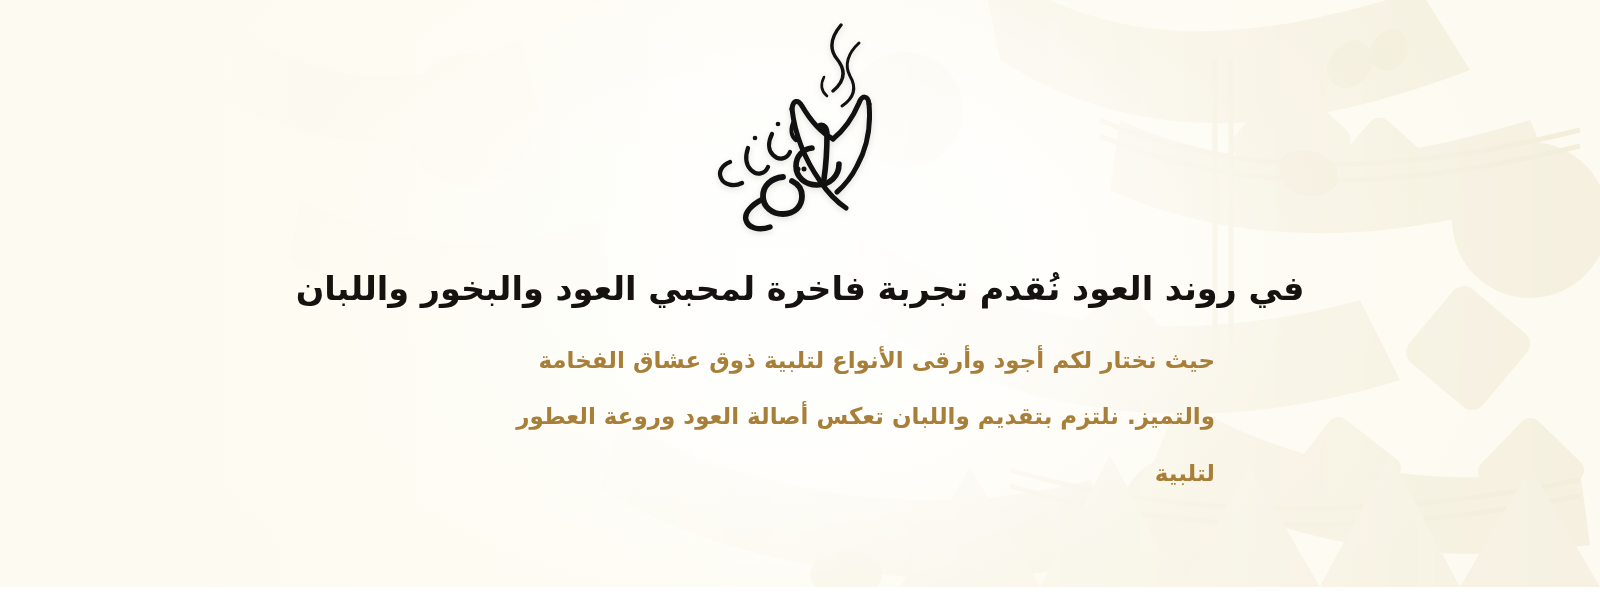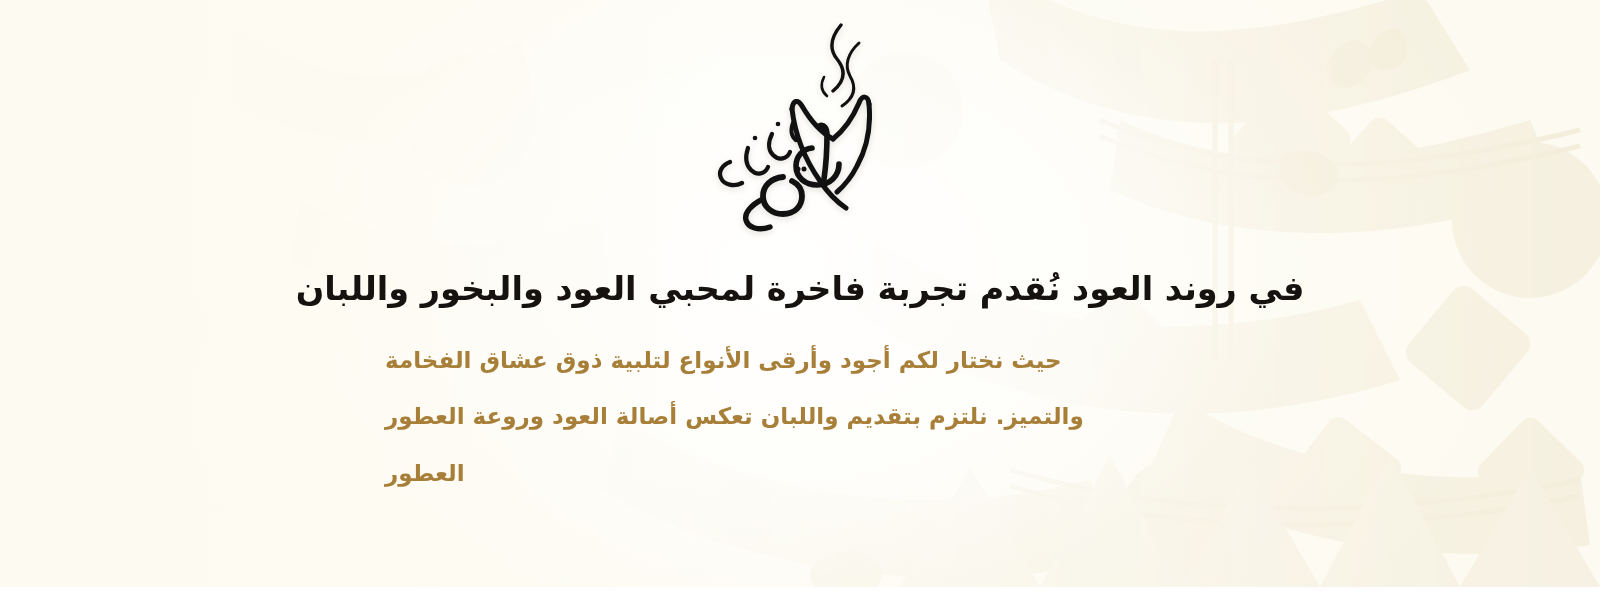--- a/index.html
+++ b/index.html
@@ -95,21 +95,21 @@
     margin-bottom: 22px;
     font-family: "DejaVu Sans", "Liberation Sans", sans-serif;
   }
 
   
   .subcopy {
     color: #a87f39;
     font-size: 23px;
     font-weight: 700;
     line-height: 2.45;
-    text-align: left;
+    text-align: right;
     direction: rtl;
     width: 830px;
     font-family: "DejaVu Sans", "Liberation Sans", sans-serif;
   }
 
   
   .below-strip {
     width: 1600px;
     height: 17px;
     background: #ffffff;
@@ -228,19 +228,19 @@
           <circle cx="104" cy="152" r="2.5" fill="#111111" stroke="none"></circle>
         </g>
       </svg>
     </div>
 
     <h1 class="headline">في روند العود نُقدم تجربة فاخرة لمحبي العود والبخور واللبان</h1>
 
     <div class="subcopy">
       <div>حيث نختار لكم أجود وأرقى الأنواع لتلبية ذوق عشاق الفخامة</div>
       <div>والتميز. نلتزم بتقديم واللبان تعكس أصالة العود وروعة العطور</div>
-      <div>العطور</div>
+      <div>لتلبية</div>
     </div>
 
   </div>
 </div>
 
 <div class="below-strip"></div>
 
 </body></html>

